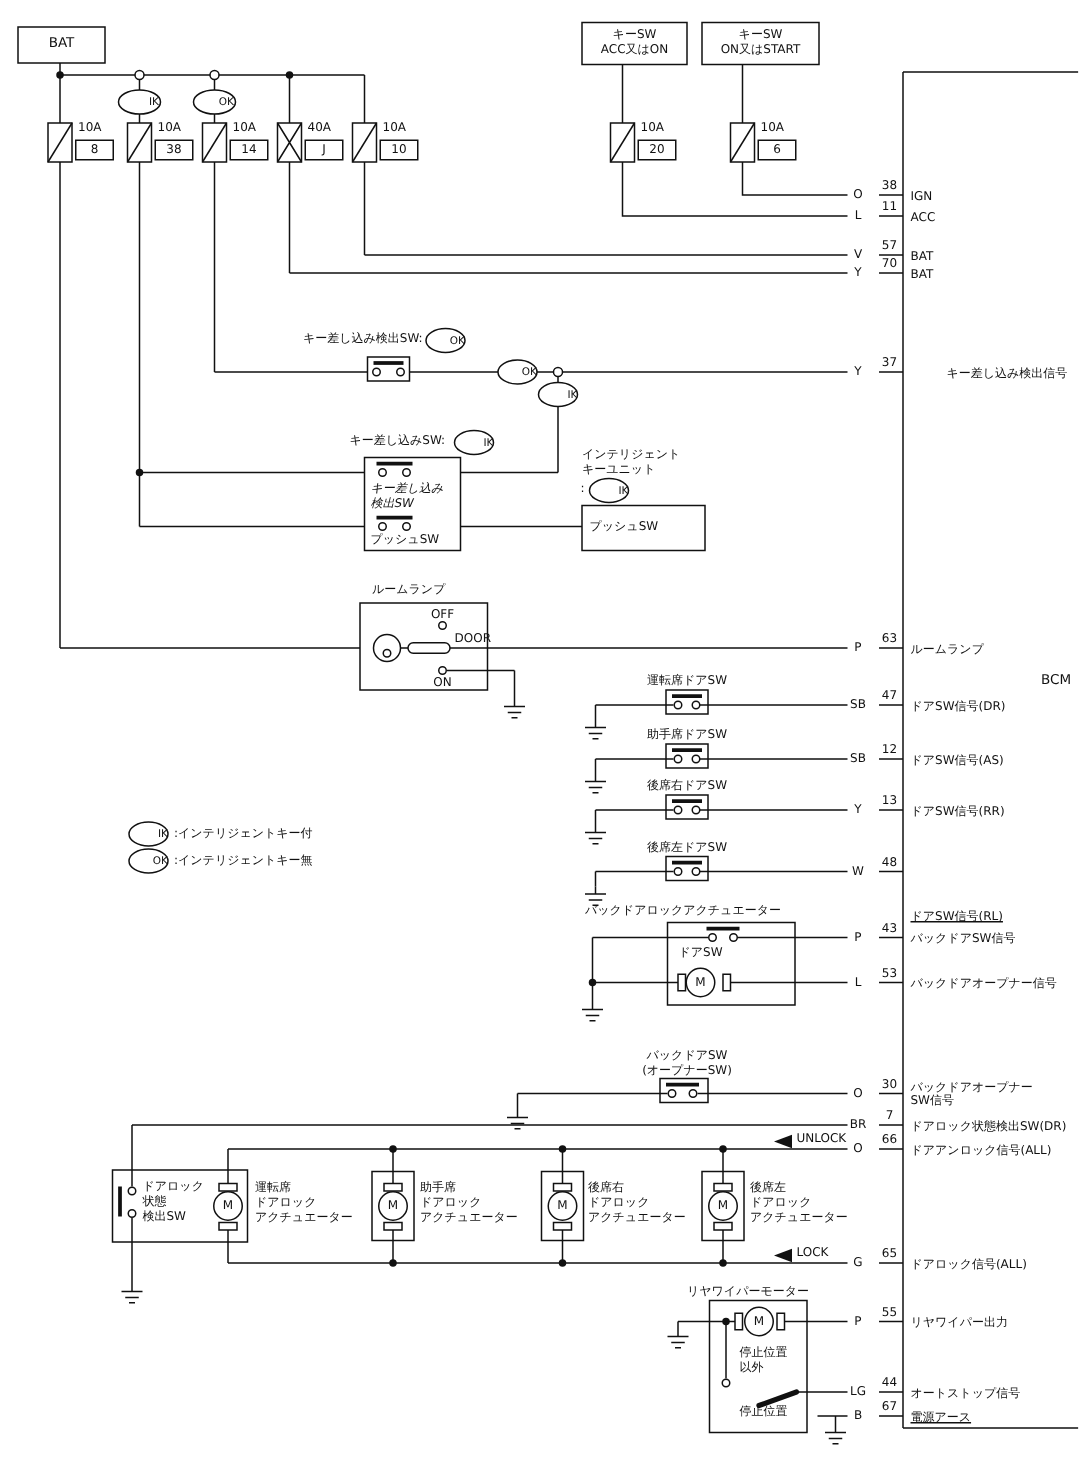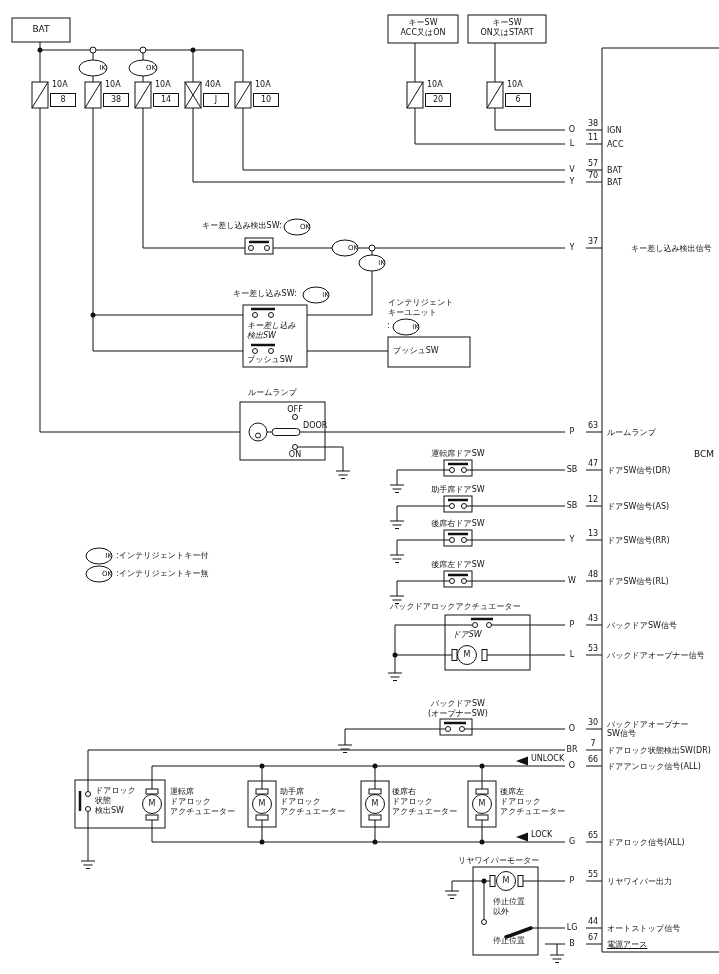--- a/index.html
+++ b/index.html
@@ -289,21 +289,21 @@
 <div class="lbl ctr" style="left:285px;top:450px;width:20px;">ON</div>
 
 <div class="lbl ctr" style="left:428px;top:449px;width:60px;">運転席ドアSW</div>
 <div class="lbl ctr" style="left:428px;top:485px;width:60px;">助手席ドアSW</div>
 <div class="lbl ctr" style="left:428px;top:519px;width:60px;">後席右ドアSW</div>
 <div class="lbl ctr" style="left:428px;top:560px;width:60px;">後席左ドアSW</div>
 
 <div class="lbl" style="left:694px;top:449px;font-size:9px;">BCM</div>
 
 <div class="lbl" style="left:390px;top:602px;">バックドアロックアクチュエーター</div>
-<div class="lbl ctr" style="left:448px;top:630px;width:38px;font-style:italic;">ドアSW</div>
+<div class="lbl ctr" style="left:448px;top:630px;width:38px;">ドアSW</div>
 <div class="lbl ctr" style="left:418px;top:699px;width:80px;">バックドアSW
 (オープナーSW)</div>
 
 <div class="lbl" style="left:95px;top:786px;">ドアロック
 状態
 検出SW</div>
 <div class="lbl" style="left:170px;top:787px;">運転席
 ドアロック
 アクチュエーター</div>
 <div class="lbl" style="left:280px;top:787px;">助手席
@@ -364,21 +364,21 @@
 <div class="pinletter" style="left:562px;top:501px;">SB</div>
 <div class="pinnum" style="left:582px;top:495px;">12</div>
 <div class="pinname" style="left:607px;top:502px;">ドアSW信号(AS)</div>
 
 <div class="pinletter" style="left:562px;top:535px;">Y</div>
 <div class="pinnum" style="left:582px;top:529px;">13</div>
 <div class="pinname" style="left:607px;top:536px;">ドアSW信号(RR)</div>
 
 <div class="pinletter" style="left:562px;top:576px;">W</div>
 <div class="pinnum" style="left:582px;top:570px;">48</div>
-<div class="pinname" style="left:607px;top:577px;">ドアSW信号(RL)</div>
+<div class="pinname" style="left:607px;top:606px;text-decoration:underline;">ドアSW信号(RL)</div>
 
 <div class="pinletter" style="left:562px;top:620px;">P</div>
 <div class="pinnum" style="left:582px;top:614px;">43</div>
 <div class="pinname" style="left:607px;top:621px;">バックドアSW信号</div>
 
 <div class="pinletter" style="left:562px;top:650px;">L</div>
 <div class="pinnum" style="left:582px;top:644px;">53</div>
 <div class="pinname" style="left:607px;top:651px;">バックドアオープナー信号</div>
 
 <div class="pinletter" style="left:562px;top:724px;">O</div>

